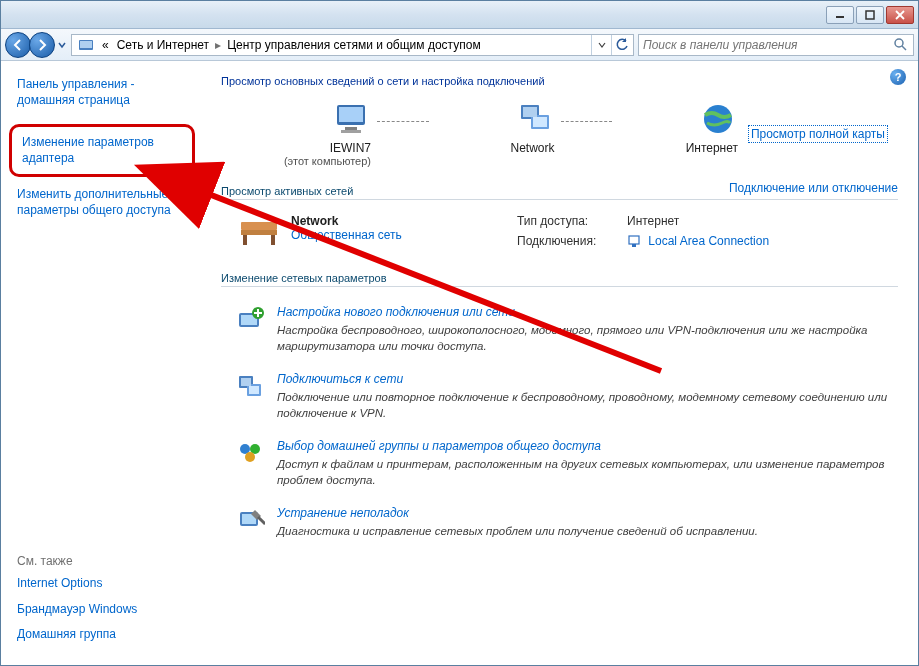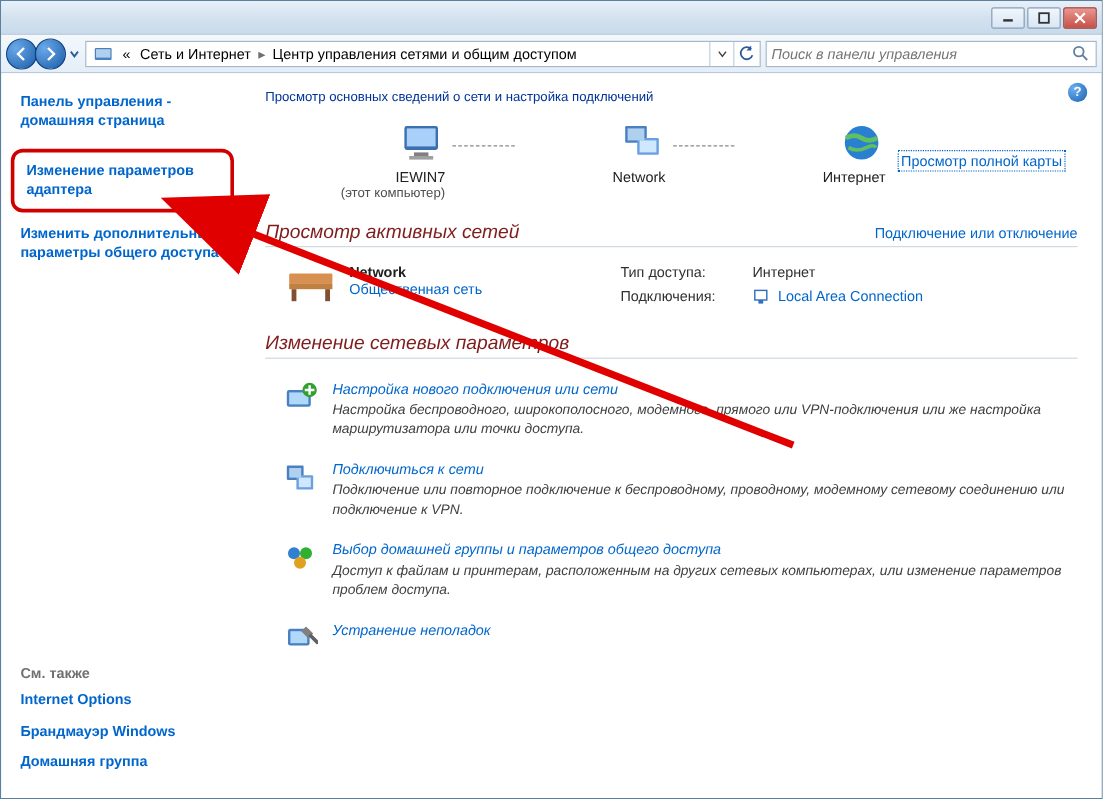--- a/index.html
+++ b/index.html
@@ -108,21 +108,20 @@
     overflow:hidden;
     position:relative;
   }
   .sidebar {
     width: 200px;
     background: #fff;
     padding: 16px 12px 12px 16px;
     display:flex;
     flex-direction:column;
     border-right: 0;
-    font-weight: bold;
   }
   .sidebar a.navlink {
     color: #0066cc;
     text-decoration: none;
     display: block;
     margin-bottom: 10px;
     line-height: 1.3;
     cursor: pointer;
   }
   .sidebar .highlighted-box {
@@ -175,24 +174,23 @@
     flex:1;height:0;border-top:1px dashed #888;margin:0 6px 26px 6px; align-self:center;
   }
   .netmap .fullmap {
     width:150px;
     text-align:right;
   }
   .netmap .fullmap a{
     color:#0066cc;text-decoration:none;border:1px dotted #0066cc;padding:1px 2px;cursor:pointer;
   }
   .section-title {
-    font-size:16px;
-    color:#7f1d1d;
+    font-size:11px;
+    color:#0c4a6e;
     margin: 12px 0 2px 0;
-    font-style: italic;
   }
   .section-rule {
     height:1px; background:#d0d8e0;margin-bottom:10px;
     position:relative;
   }
   .fr-link {
     color:#0066cc;text-decoration:none;cursor:pointer;
     float:right;
     margin-top:-18px;
   }
@@ -466,20 +464,21 @@
           <div class="aicon">
             <svg width="28" height="28">
                 <rect x="3" y="6" width="18" height="14" rx="2" fill="#4a80c0"></rect>
                 <rect x="5" y="8" width="14" height="10" fill="#b0d8f8"></rect>
                 <path d="M18 4 L24 10 L20 14 L14 8 Z" fill="#808080"></path>
                 <rect x="20" y="12" width="3" height="10" transform="rotate(-45 20 12)" fill="#606060"></rect>
               </svg>
           </div>
           <div class="atext">
             <a class="atitle">Устранение неполадок</a>
+            <div class="adesc">Диагностика и исправление сетевых проблем или получение сведений об исправлении.</div>
           </div>
         </div>
 
       </div>
     </div>
 
     <svg class="arrow-overlay" width="919" height="610">
       <defs>
         <marker id="arrowhead" markerWidth="14" markerHeight="12" refX="2" refY="6" orient="auto">
           <path d="M0,0 L14,6 L0,12 Z" fill="#e00000"></path>

